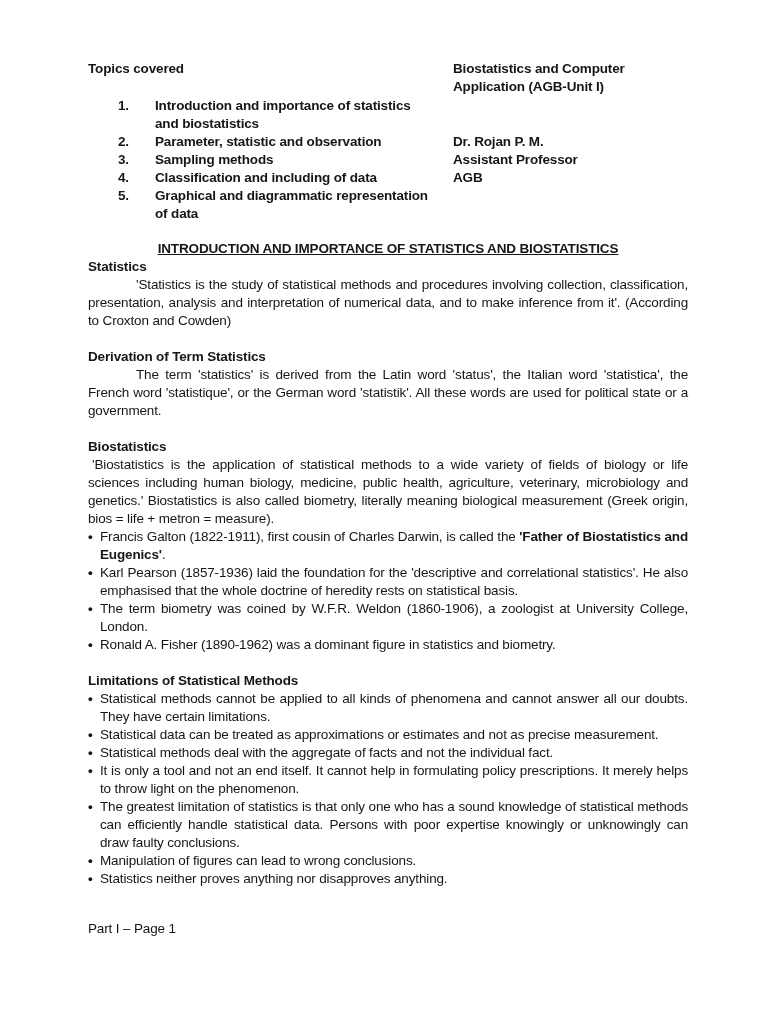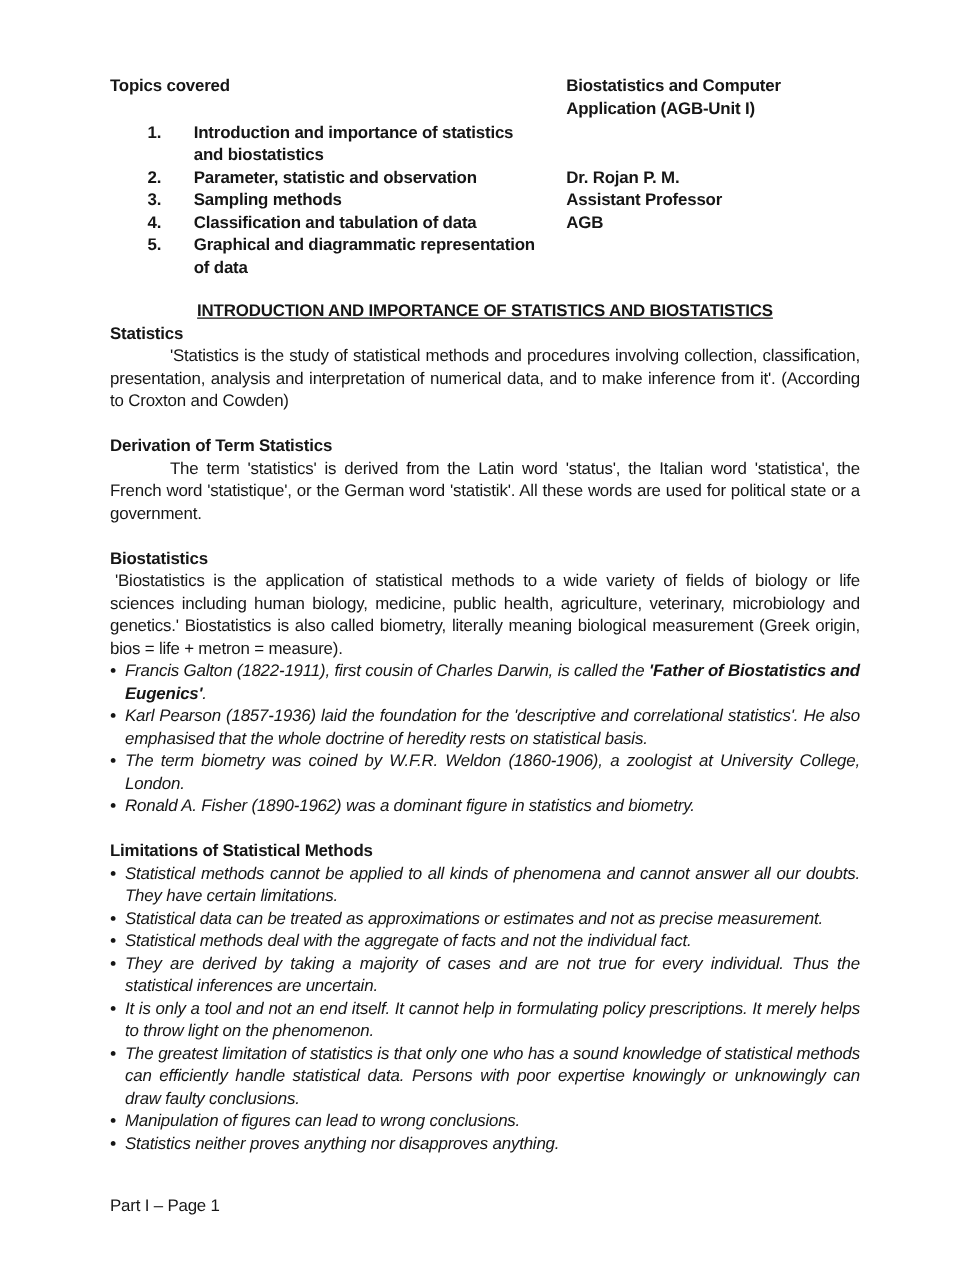--- a/index.html
+++ b/index.html
@@ -28,21 +28,21 @@
   
   .main-title-wrap { margin-top: 17px; text-align: center; }
   .main-title { font-weight: 700; text-decoration: underline; }
   
   .sec { margin-top: 18px; }
   .sec.tight { margin-top: 0; }
   .sec-heading { font-weight: 700; }
   .page p { margin: 0; text-align: justify; }
   .indent-big { text-indent: 48px; }
   .indent-small { text-indent: 4px; }
-  ul.bullets { list-style: none; margin: 0; padding: 0; text-align: justify; font-style: italic; }
+  ul.bullets { list-style: none; margin: 0; padding: 0; text-align: justify; }
   ul.bullets li { position: relative; padding-left: 12px; }
   ul.bullets li::before { content: "\2022"; position: absolute; left: 0; top: 0; font-weight: 700; }
   .history-bullets { margin-top: 15px; }
   .bold-run { font-weight: 700; }
   
   .page-footer { margin-top: 32px; }
 </style>
 </head>
 <body>
 
@@ -59,21 +59,21 @@
         <li>
           <span class="topic-num">2.</span>
           <span>Parameter, statistic and observation</span>
         </li>
         <li>
           <span class="topic-num">3.</span>
           <span>Sampling methods</span>
         </li>
         <li>
           <span class="topic-num">4.</span>
-          <span>Classification and tabulation of data</span>
+          <span>Classification and including of data</span>
         </li>
         <li>
           <span class="topic-num">5.</span>
           <span>Graphical and diagrammatic representation of data</span>
         </li>
       </ol>
     </div>
     <div class="header-right">
       <div class="course-title">
         <div>Biostatistics and Computer</div>
@@ -120,21 +120,20 @@
       <span>Ronald A. Fisher (1890-1962) was a dominant figure in statistics and biometry.</span>
     </li>
   </ul>
 
   <div class="sec">
     <div class="sec-heading">Limitations of Statistical Methods</div>
     <ul class="bullets">
       <li><span>Statistical methods cannot be applied to all kinds of phenomena and cannot answer all our doubts. They have certain limitations.</span></li>
       <li><span>Statistical data can be treated as approximations or estimates and not as precise measurement.</span></li>
       <li><span>Statistical methods deal with the aggregate of facts and not the individual fact.</span></li>
-      <li><span>They are derived by taking a majority of cases and are not true for every individual. Thus the statistical inferences are uncertain.</span></li>
       <li><span>It is only a tool and not an end itself. It cannot help in formulating policy prescriptions. It merely helps to throw light on the phenomenon.</span></li>
       <li><span>The greatest limitation of statistics is that only one who has a sound knowledge of statistical methods can efficiently handle statistical data. Persons with poor expertise knowingly or unknowingly can draw faulty conclusions.</span></li>
       <li><span>Manipulation of figures can lead to wrong conclusions.</span></li>
       <li><span>Statistics neither proves anything nor disapproves anything.</span></li>
     </ul>
   </div>
 
   <div class="page-footer">Part I – Page 1</div>
 
 </div>

